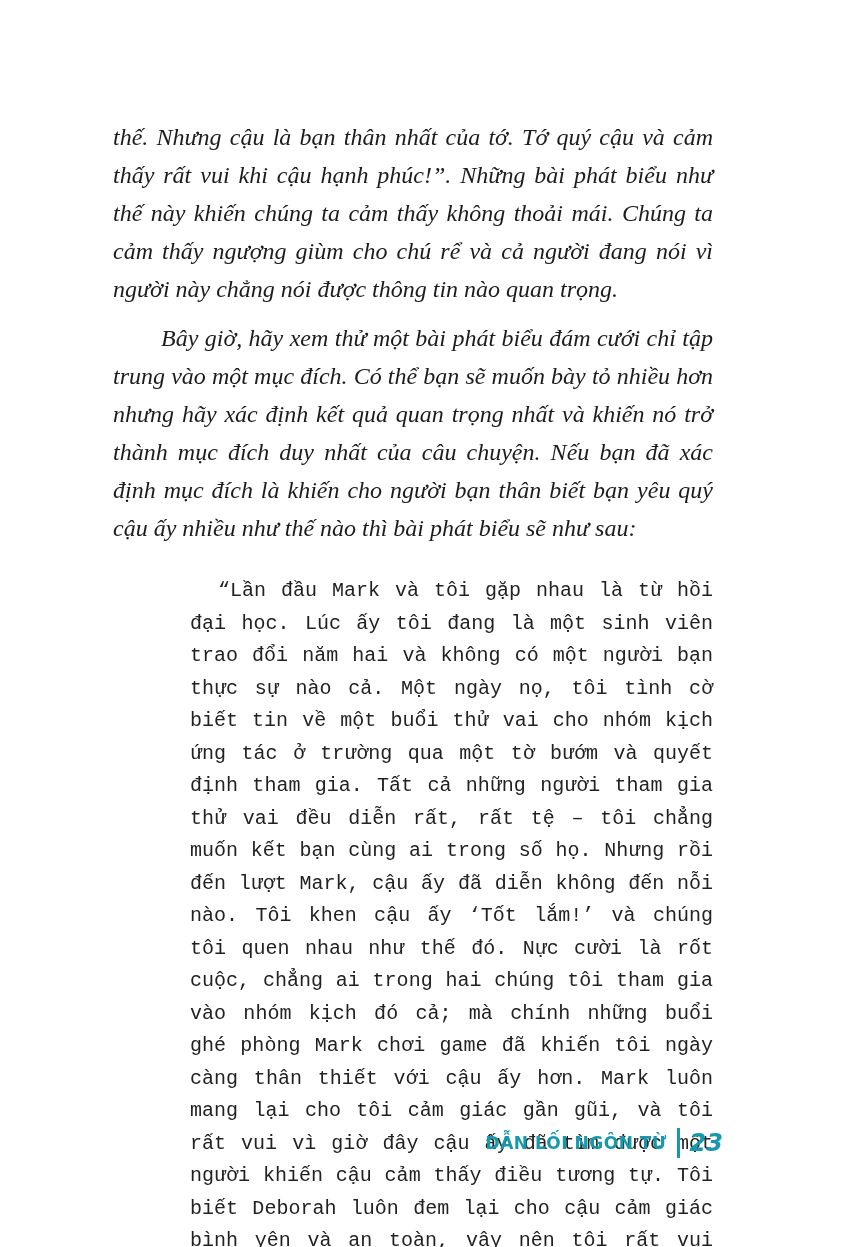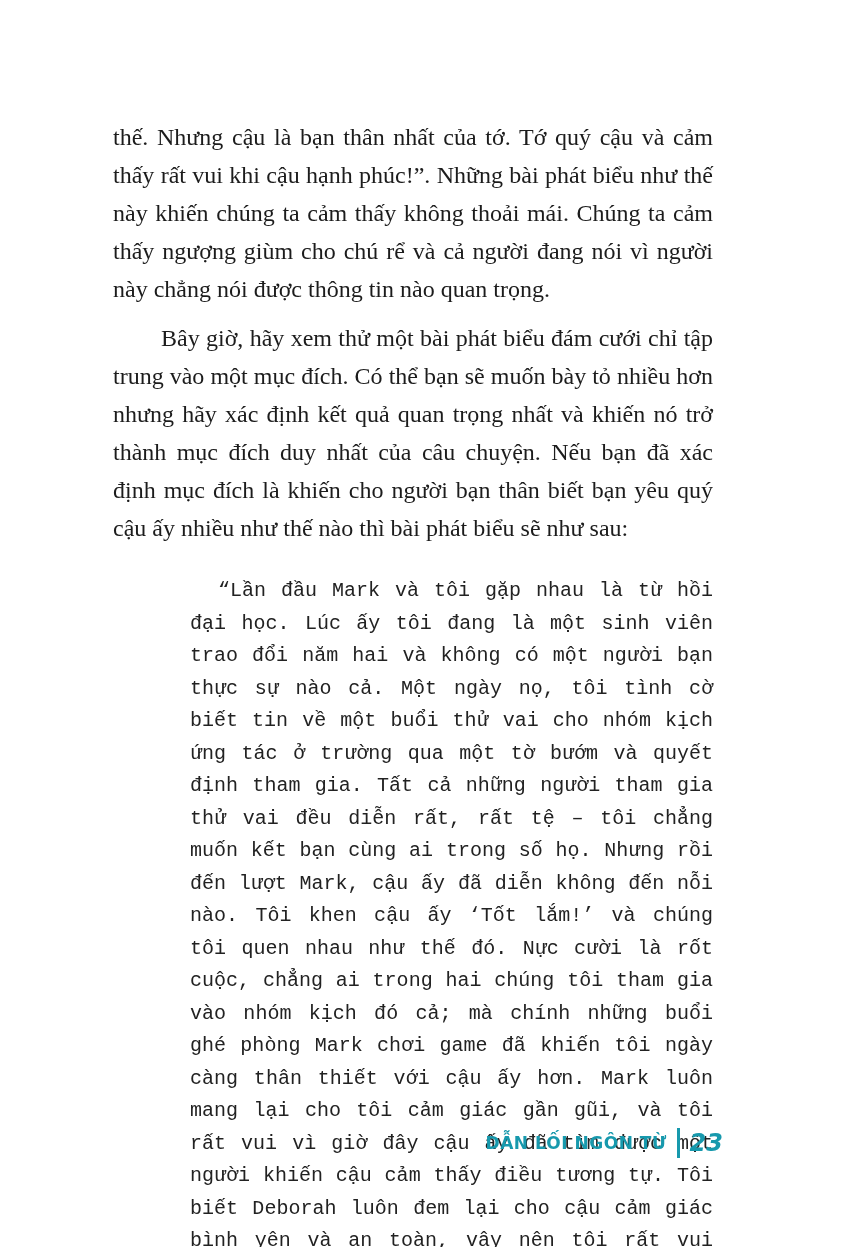--- a/index.html
+++ b/index.html
@@ -21,20 +21,21 @@
     top: 118px;
     width: 600px;
   }
   .body-para {
     font-family: "Liberation Serif", "DejaVu Serif", serif;
     font-size: 24px;
     line-height: 38px;
     color: #1c1c1c;
     text-align: justify;
     margin: 0 0 0 0;
+    font-style: italic;
   }
   .body-para + .body-para {
     margin-top: 11px;
     text-indent: 48px;
   }
   .quote-block {
     font-family: Liberation Mono, monospace;
     font-size: 20px;
     line-height: 32.5px;
     color: #222222;

